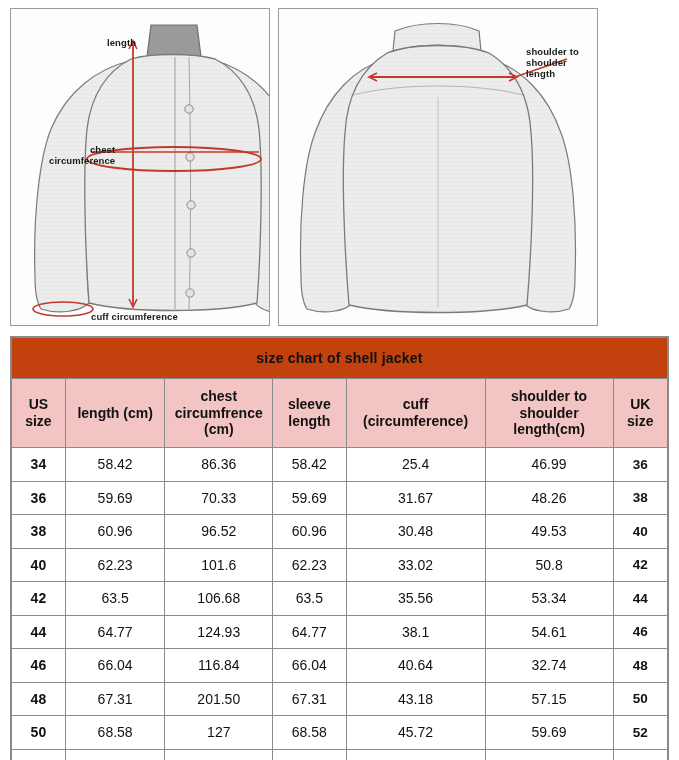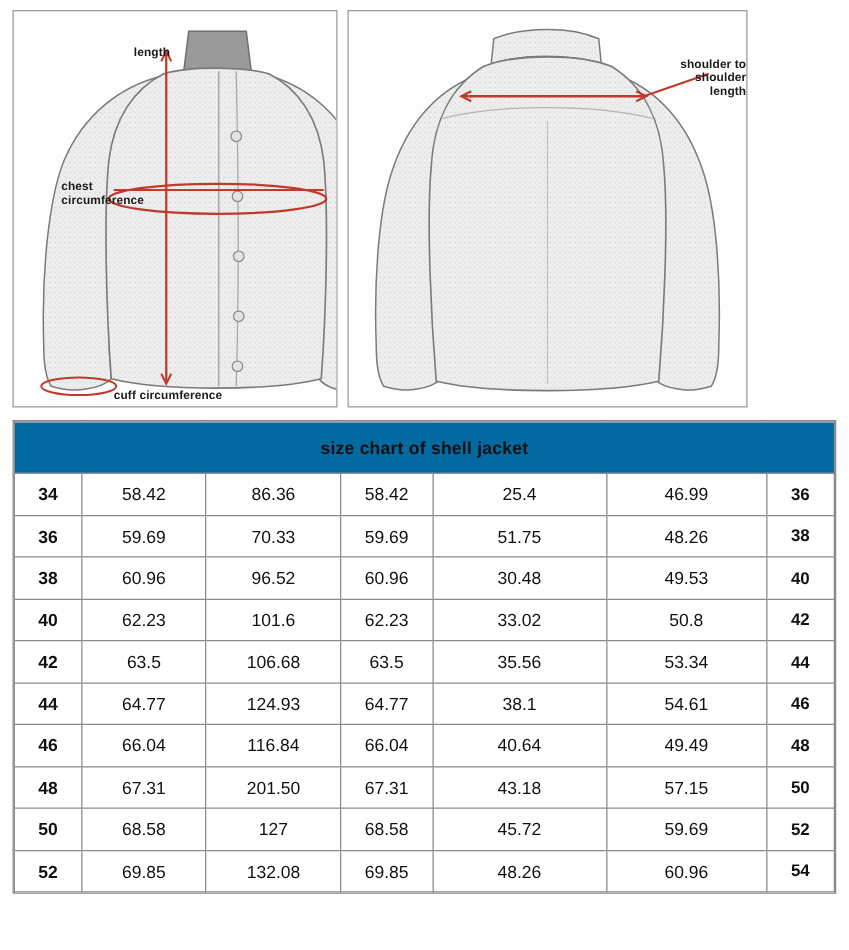--- a/index.html
+++ b/index.html
@@ -69,21 +69,21 @@
     table-layout: fixed;
   }
   table.size-chart td, table.size-chart th {
     border: 1px solid #8a8a8a;
     text-align: center;
     vertical-align: middle;
     font-size: 14px;
     padding: 3px 2px;
   }
   .chart-title {
-    background: #0369a1;
+    background: #c2410c;
     font-size: 19px;
     font-weight: bold;
     height: 34px;
     letter-spacing: .2px;
   }
   .head-row th {
     background: #f2c4c4;
     font-size: 13.5px;
     font-weight: bold;
     height: 62px;
@@ -158,21 +158,21 @@
         <path d="M292 284 L296 292 L300 284" fill="none" stroke="#c0392b" stroke-width="1.6"></path>
 
         <ellipse cx="163" cy="150" rx="87" ry="12" fill="none" stroke="#c0392b" stroke-width="1.8"></ellipse>
         <line x1="80" y1="143" x2="248" y2="143" stroke="#c0392b" stroke-width="1.6"></line>
 
         <ellipse cx="52" cy="300" rx="30" ry="7" fill="none" stroke="#c0392b" stroke-width="1.6"></ellipse>
       </svg>
 
       <div class="lbl" style="left:96px; top:29px;">length</div>
       <div class="lbl" style="left:284px; top:42px;">sleeves</div>
-      <div class="lbl" style="left:38px; top:136px;">chest
+      <div class="lbl" style="left:38px; top:136px;text-align:right;">chest
 circumference</div>
       <div class="lbl" style="left:80px; top:303px;">cuff circumference</div>
     </div>
 
     <div class="figure back">
       <svg width="318" height="316" viewBox="0 0 318 316">
         <defs>
           <pattern id="tweed2" width="4" height="4" patternUnits="userSpaceOnUse">
             <rect width="4" height="4" fill="#efefef"></rect>
             <circle cx="1" cy="1" r="0.6" fill="#c9c9c9"></circle>
@@ -195,56 +195,73 @@
 
         <path d="M74 86 C 120 74, 198 74, 244 86" fill="none" stroke="#b4b4b4" stroke-width="1"></path>
         <path d="M159 88 L159 298" fill="none" stroke="#bdbdbd" stroke-width="0.9"></path>
 
         <line x1="92" y1="68" x2="236" y2="68" stroke="#c0392b" stroke-width="2"></line>
         <path d="M98 64 L90 68 L98 72" fill="none" stroke="#c0392b" stroke-width="1.6"></path>
         <path d="M230 64 L238 68 L230 72" fill="none" stroke="#c0392b" stroke-width="1.6"></path>
         <line x1="236" y1="68" x2="288" y2="50" stroke="#c0392b" stroke-width="1.6"></line>
       </svg>
 
-      <div class="lbl" style="left:247px; top:38px;text-align:right;">shoulder to
+      <div class="lbl" style="left:247px; top:38px;">shoulder to
 shoulder length</div>
     </div>
   </div>
 
   <div class="table-wrap">
     <table class="size-chart">
       <colgroup>
         <col class="c-us">
           <col class="c-len">
           <col class="c-chest">
           <col class="c-sleeve">
         <col class="c-cuff">
           <col class="c-shoulder">
           <col class="c-uk">
       </colgroup>
       <tbody>
         <tr>
           <td class="chart-title" colspan="7">size chart of shell jacket</td>
         </tr>
+        <tr class="head-row">
+          <th>US
+size</th>
+          <th>length (cm)</th>
+          <th>chest
+circumfrence
+(cm)</th>
+          <th>sleeve
+length</th>
+          <th>cuff
+(circumference)</th>
+          <th>shoulder to
+shoulder
+length(cm)</th>
+          <th>UK
+size</th>
+        </tr>
 
         <tr class="data-row">
           <td class="us">34</td>
           <td>58.42</td>
           <td>86.36</td>
           <td>58.42</td>
           <td>25.4</td>
           <td>46.99</td>
           <td class="uk">36</td>
         </tr>
         <tr class="data-row">
           <td class="us">36</td>
           <td>59.69</td>
           <td>70.33</td>
           <td>59.69</td>
-          <td>51.75</td>
+          <td>31.67</td>
           <td>48.26</td>
           <td class="uk">38</td>
         </tr>
         <tr class="data-row">
           <td class="us">38</td>
           <td>60.96</td>
           <td>96.52</td>
           <td>60.96</td>
           <td>30.48</td>
           <td>49.53</td>
@@ -276,21 +293,21 @@
           <td>38.1</td>
           <td>54.61</td>
           <td class="uk">46</td>
         </tr>
         <tr class="data-row">
           <td class="us">46</td>
           <td>66.04</td>
           <td>116.84</td>
           <td>66.04</td>
           <td>40.64</td>
-          <td>49.49</td>
+          <td>32.74</td>
           <td class="uk">48</td>
         </tr>
         <tr class="data-row">
           <td class="us">48</td>
           <td>67.31</td>
           <td>201.50</td>
           <td>67.31</td>
           <td>43.18</td>
           <td>57.15</td>
           <td class="uk">50</td>

